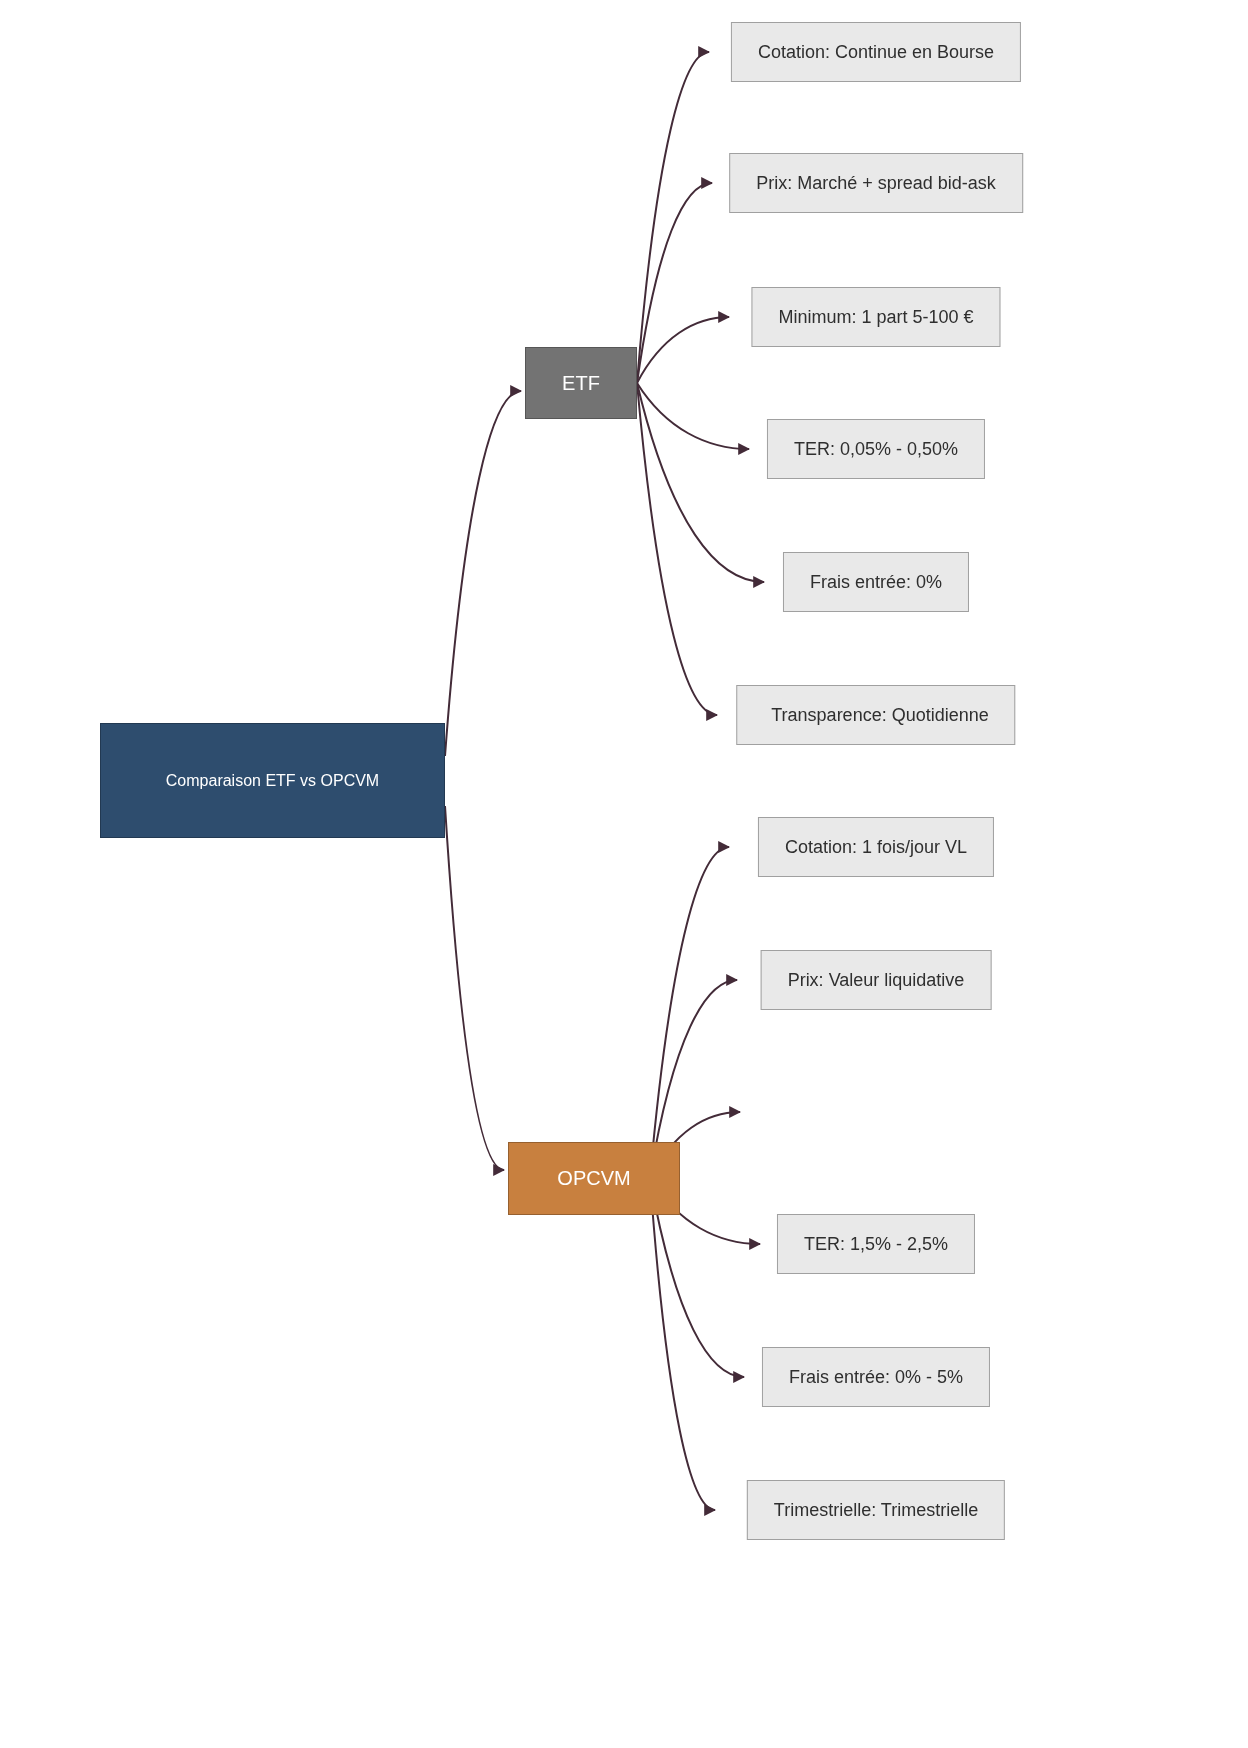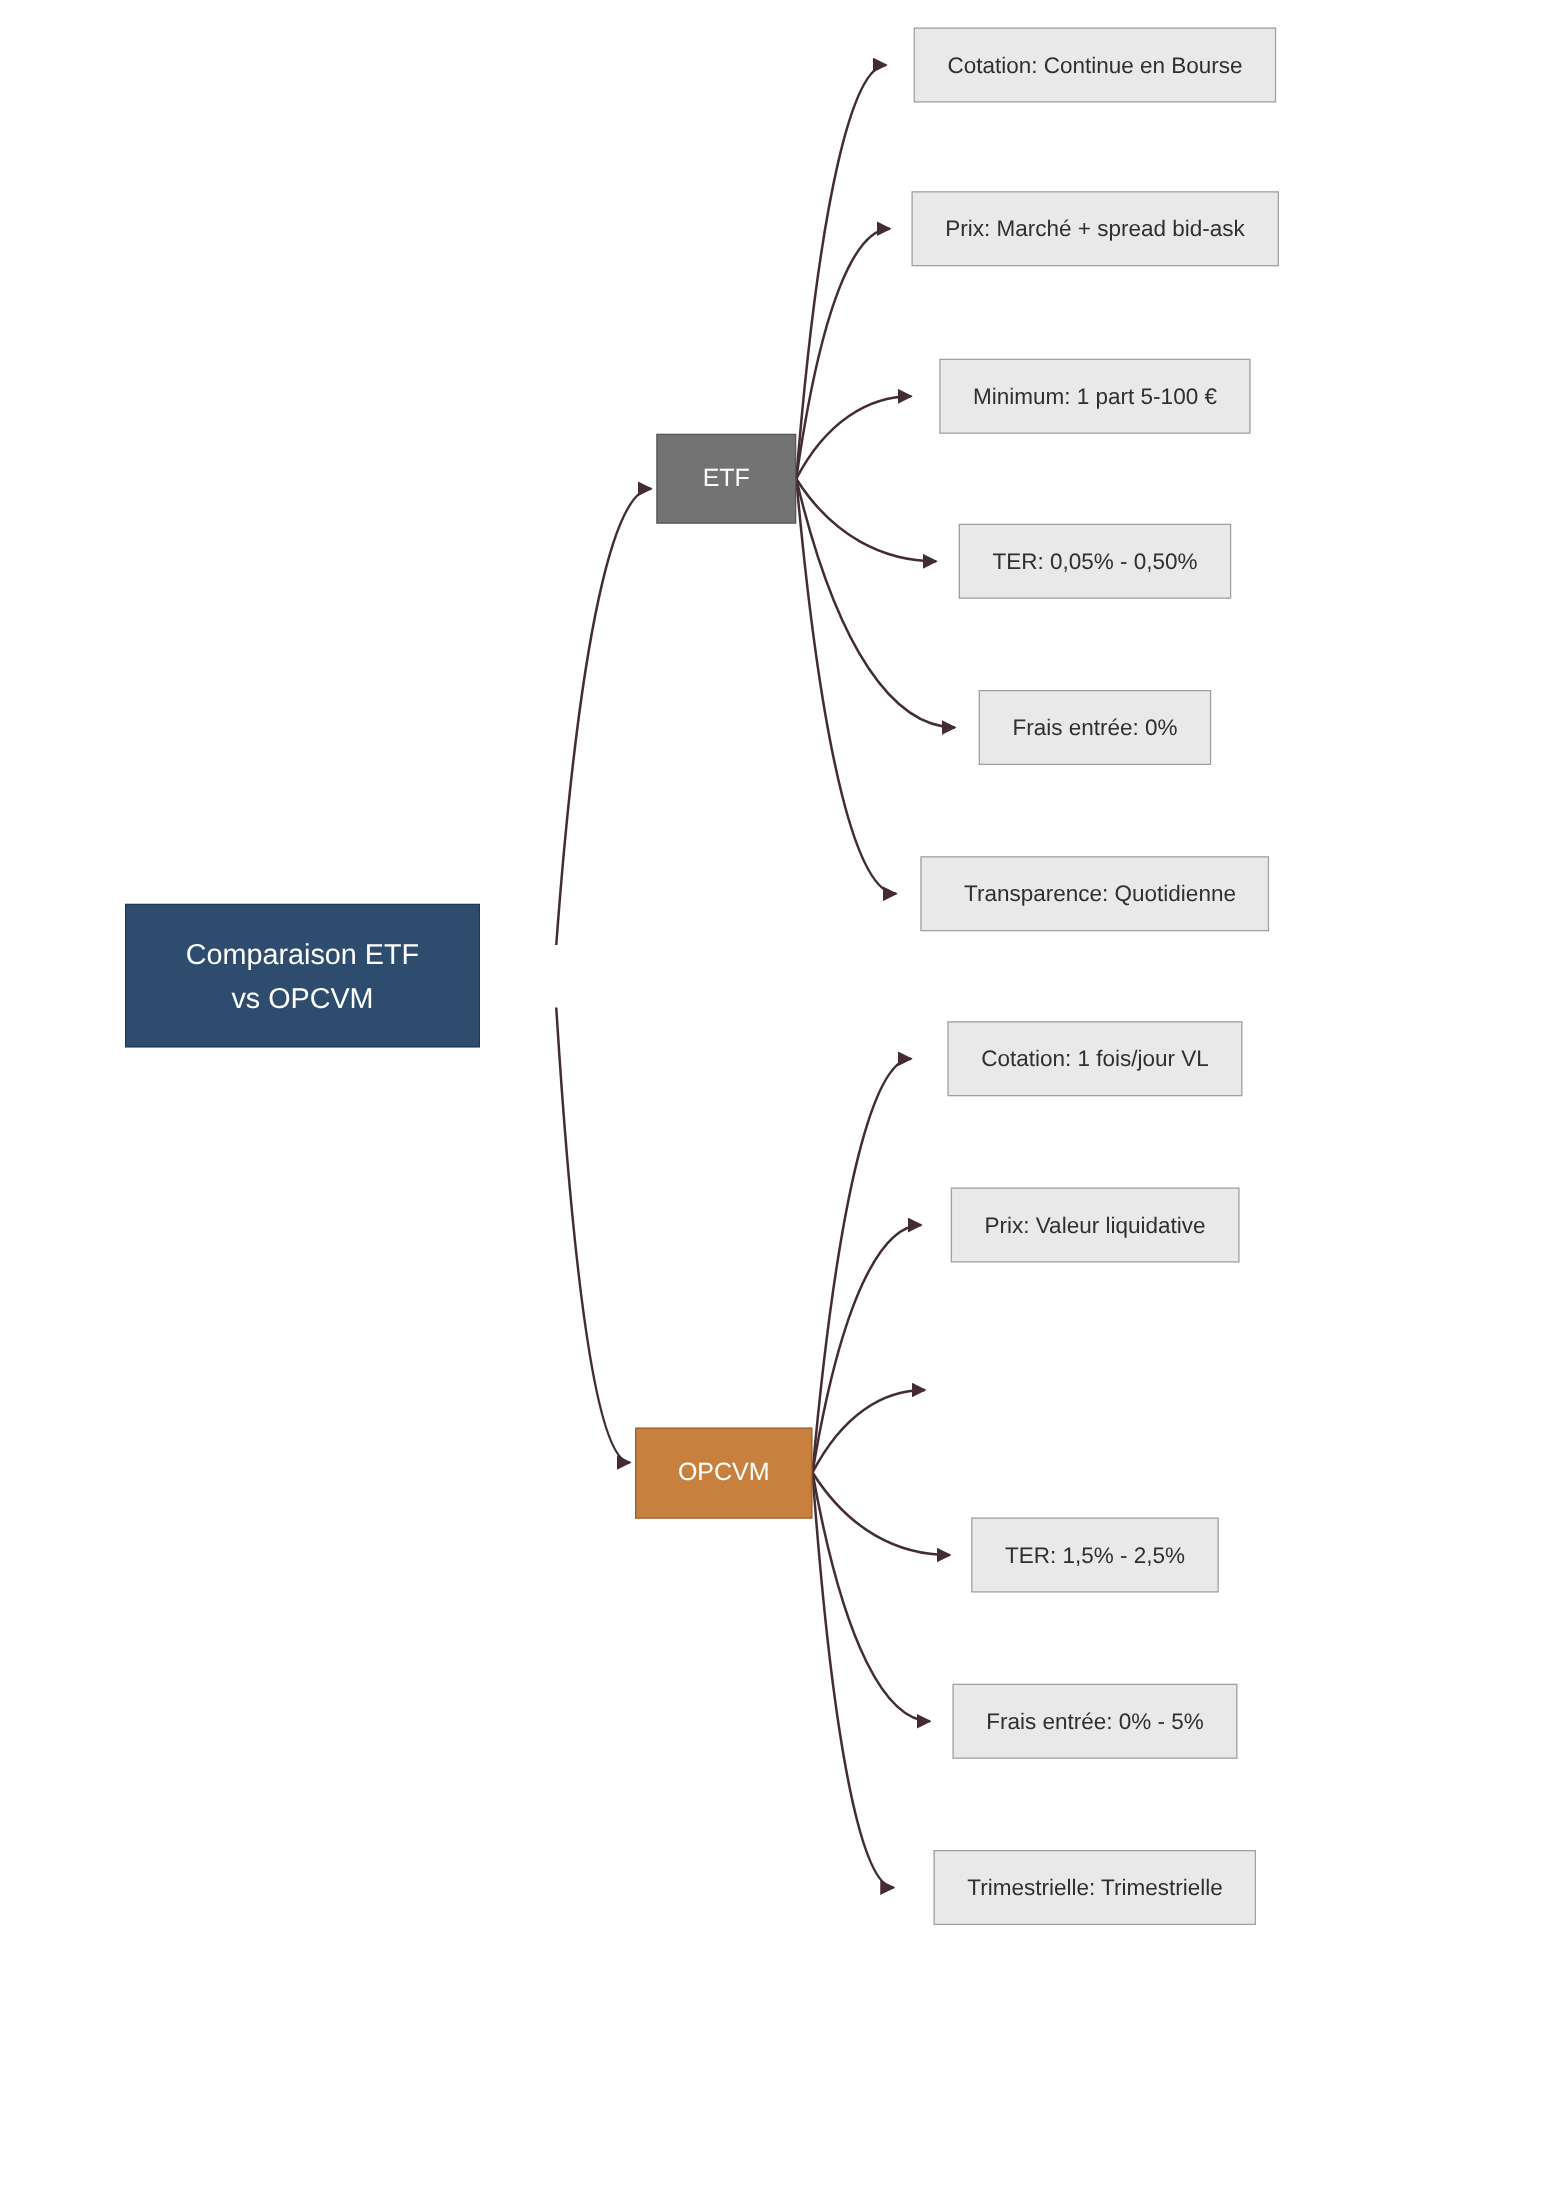--- a/index.html
+++ b/index.html
@@ -30,43 +30,43 @@
     position: absolute;
     display: flex;
     align-items: center;
     justify-content: center;
     text-align: center;
     box-sizing: border-box;
   }
   .root-node {
     left: 100px;
     top: 723px;
-    width: 284px;
+    width: 345px;
     height: 115px;
     padding: 0 40px;
     color: #ffffff;
-    font-size: 23px;
+    font-size: 16px;
     line-height: 1.5;
     border: 1px solid rgba(0,0,0,0.25);
   }
   .branch-node {
     color: #ffffff;
     font-size: 20px;
     border: 1px solid rgba(0,0,0,0.25);
   }
   .branch-etf {
     left: 525px;
     top: 347px;
     width: 112px;
     height: 72px;
   }
   .branch-opcvm {
     left: 508px;
     top: 1142px;
-    width: 142px;
+    width: 172px;
     height: 73px;
   }
   .leaf {
     position: absolute;
     left: 876px;
     transform: translateX(-50%);
     height: 60px;
     display: flex;
     align-items: center;
     justify-content: center;

